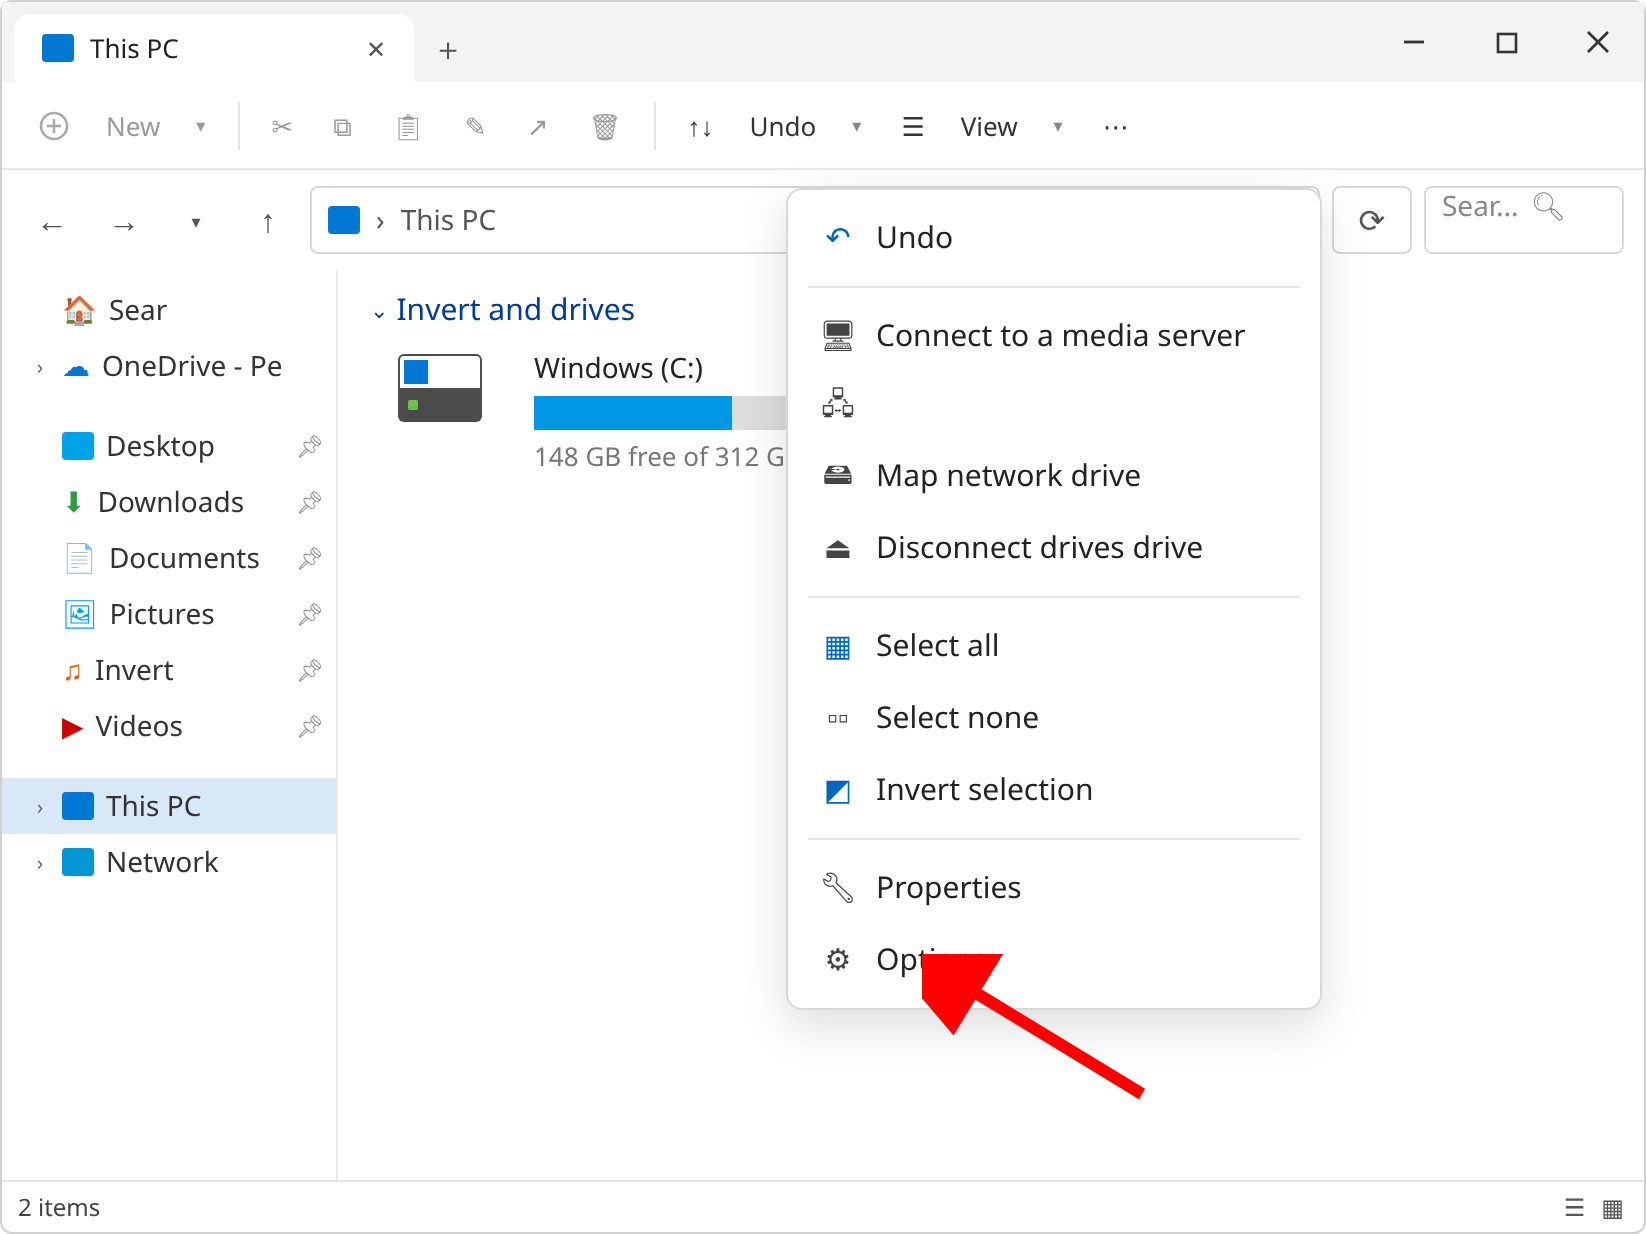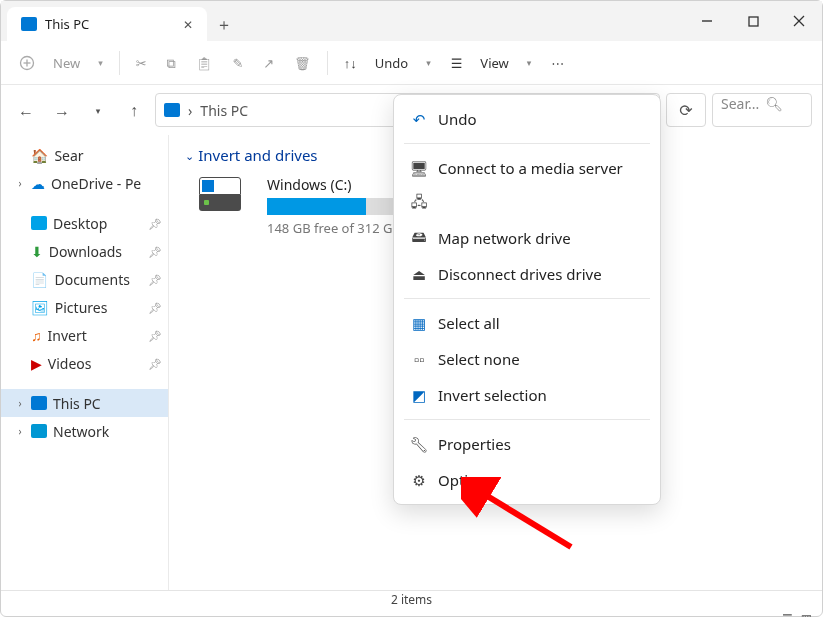--- a/index.html
+++ b/index.html
@@ -45,21 +45,21 @@
   .drvicon .top { position:absolute; top:0; left:0; width:42px; height:18px; background:#fff; border:1px solid #4b4b4b; border-radius:3px 3px 0 0; }
   .drvicon .winlogo{ position:absolute; top:3px; left:3px; width:12px; height:12px; background:#0078d4; }
   .drvicon .body { position:absolute; top:18px; left:0; width:42px; height:16px; background:#4b4b4b; border-radius:0 0 3px 3px; }
   .drvicon .led  { position:absolute; top:23px; left:5px; width:5px; height:5px; background:#6cc24a; border-radius:1px; }
   
   .menu     { position:absolute; top:93px; left:392px; width:268px; background:#fff; border:1px solid #d8d8d8; border-radius:8px; box-shadow:0 8px 24px rgba(0,0,0,.14); padding:6px; z-index:10; }
   .mitem    { display:flex; align-items:center; gap:10px; padding:8px 10px; border-radius:6px; font-size:15px; color:#222; cursor:pointer; }
   .micon    { width:18px; height:18px; display:inline-flex; align-items:center; justify-content:center; color:#444; }
   .mdiv     { height:1px; background:#e6e6e6; margin:6px 4px; }
   
-  .status   { height:26px; border-top:1px solid #e4e4e4; display:flex; align-items:center; padding:0 8px; font-size:12px; color:#444;flex-direction:column; }
+  .status   { height:26px; border-top:1px solid #e4e4e4; display:flex; align-items:center; padding:0 8px; font-size:12px; color:#444; }
   .statright{ margin-left:auto; display:flex; gap:4px; color:#555; }
   .statright > span { cursor:pointer; padding:2px; }
   
   .arrow { position:absolute; left:460px; top:476px; pointer-events:none; z-index:20; }
   
   .ficon { width:16px; height:14px; border-radius:2px; display:inline-block; }
 </style>
 </head>
 <body>
 

